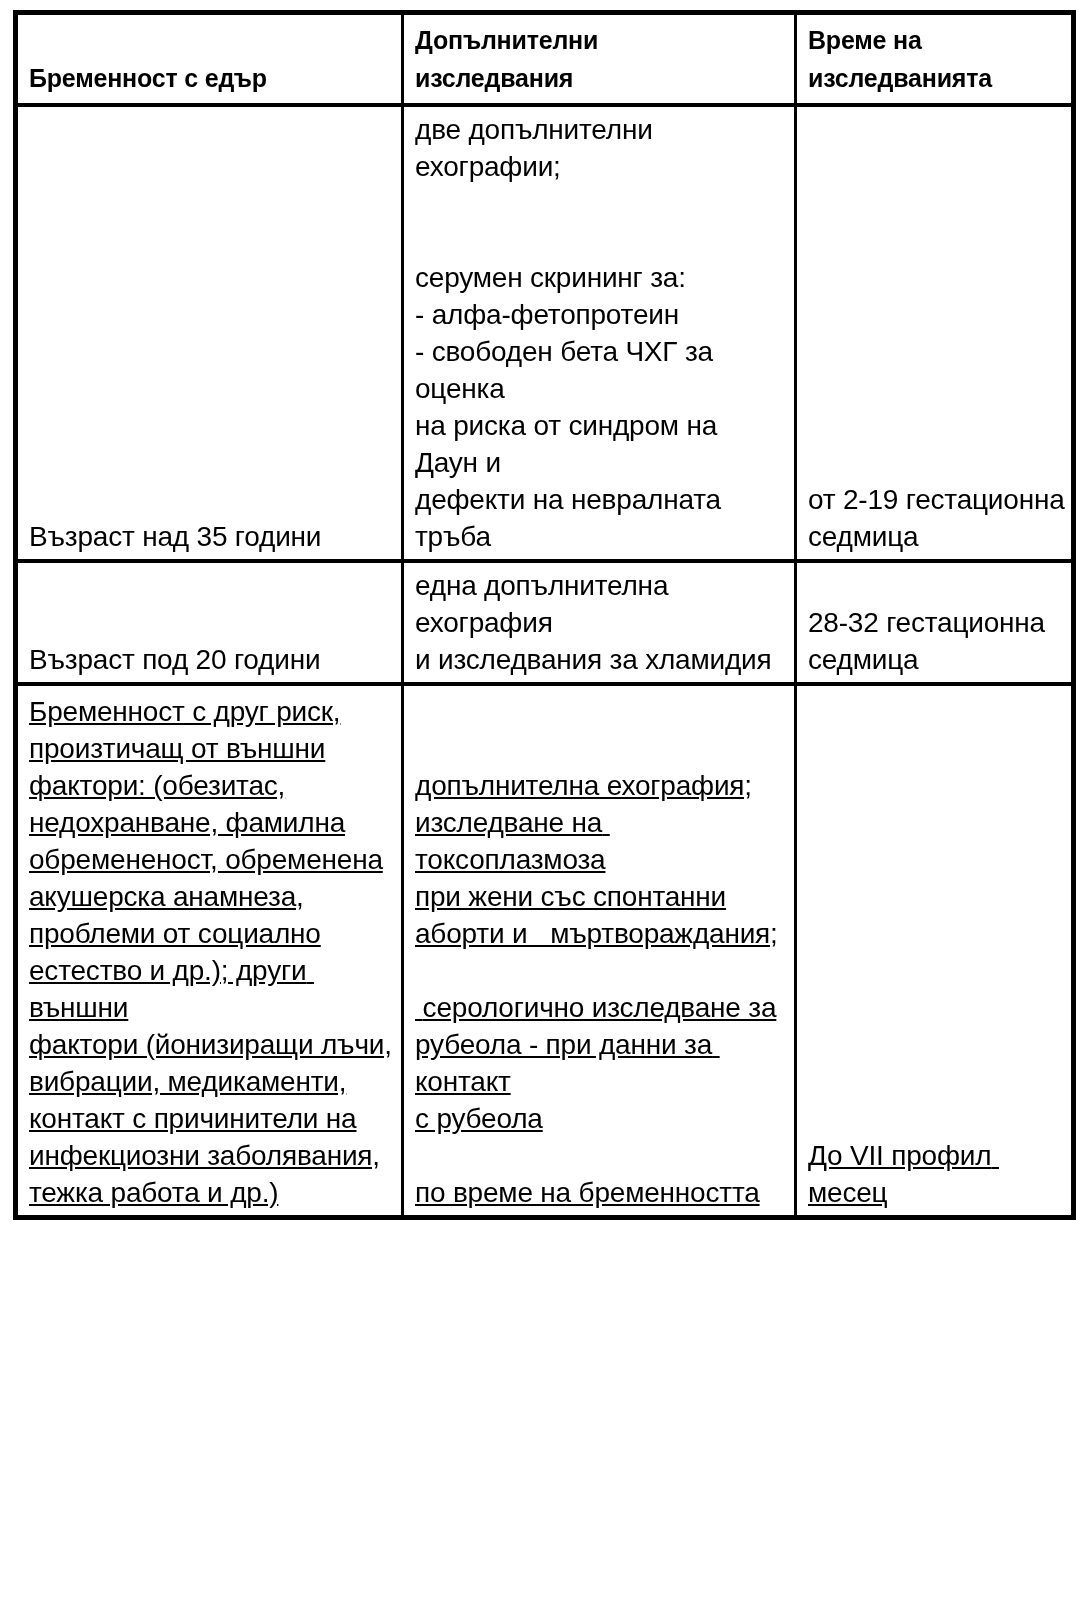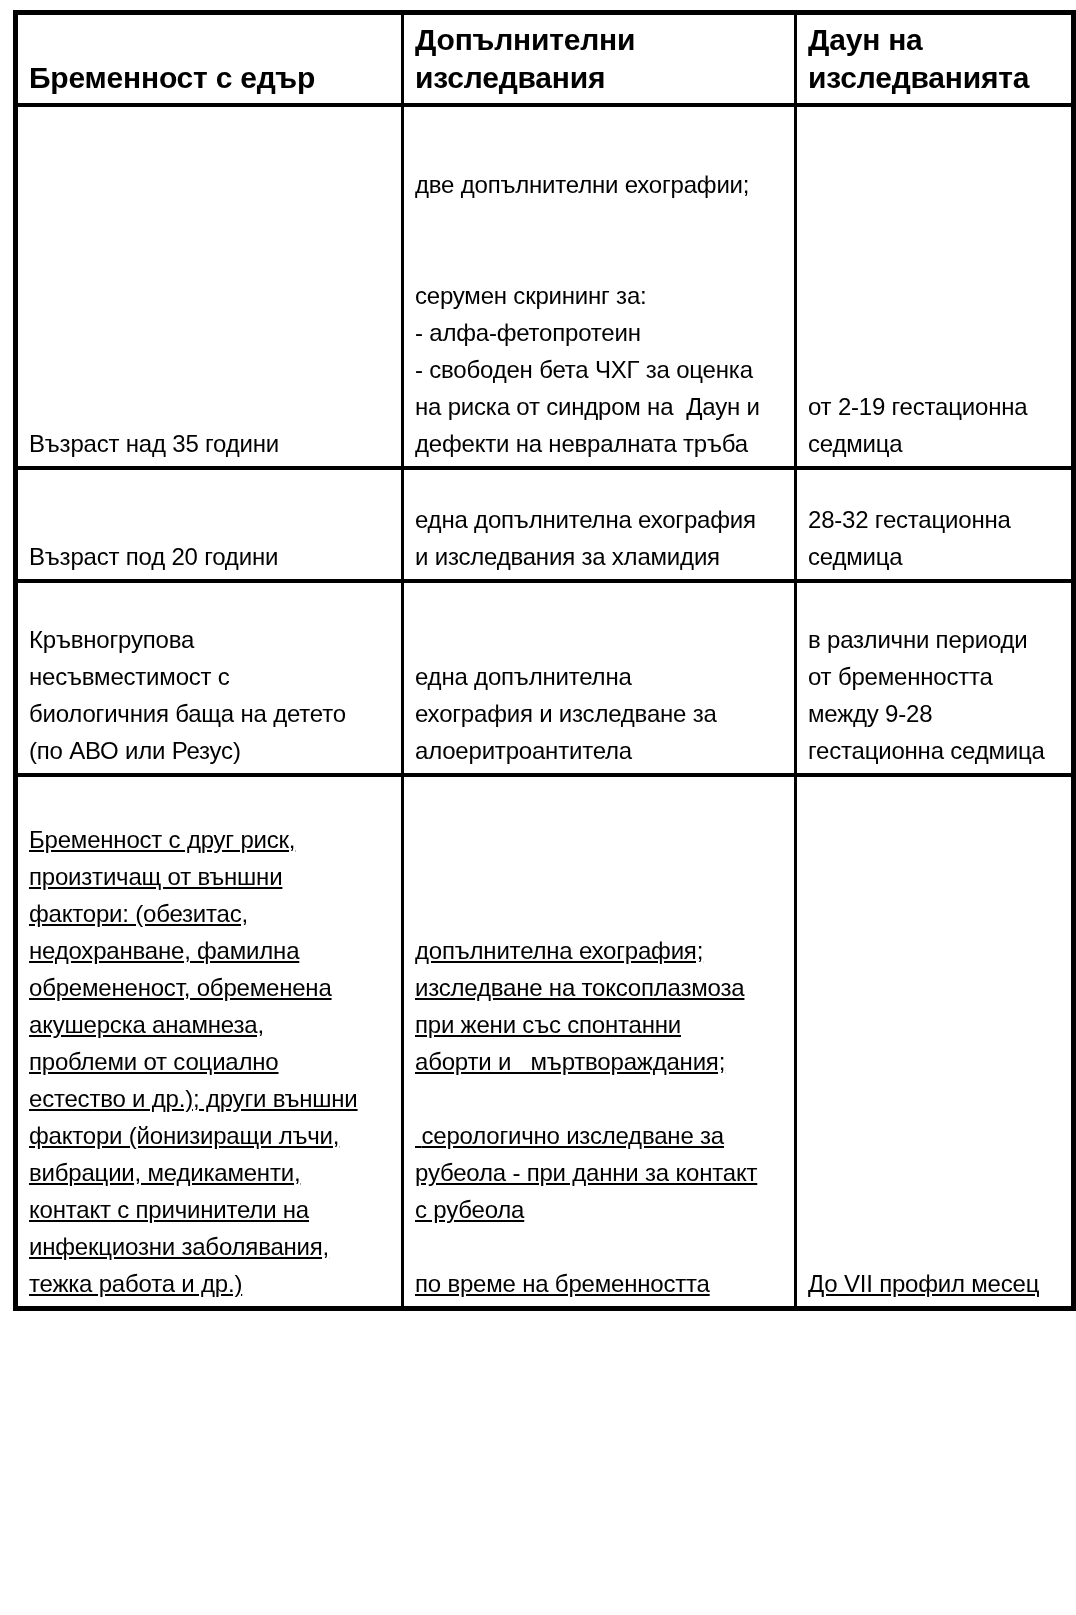--- a/index.html
+++ b/index.html
@@ -25,30 +25,30 @@
     border: 5px solid #000000;
   }
   .risk-table th,
   .risk-table td {
     border: 4px solid #000000;
     border-left-width: 3px;
     border-right-width: 3px;
     vertical-align: bottom;
     text-align: left;
     padding: 4px 5px 4px 11px;
-    font-size: 24px;
+    font-size: 28px;
     line-height: 37px;
     letter-spacing: -0.2px;
     white-space: pre-wrap;
     overflow: hidden;
     font-weight: normal;
   }
   .risk-table thead th {
     font-weight: bold;
-    font-size: 30px;
+    font-size: 25px;
     line-height: 38px;
     padding-bottom: 6px;
   }
   tr.tr-header { height: 92px; }
   tr.tr-r0 { height: 363px; }
   tr.tr-r1 { height: 113px; }
   tr.tr-r2 { height: 194px; }
   tr.tr-r3 { height: 296px; }
   tr.tr-r4 { height: 534px; text-decoration: underline; }
 </style>
@@ -59,21 +59,21 @@
   <colgroup>
     <col style="width:387px">
     <col style="width:393px">
     <col style="width:278px">
   </colgroup>
   <thead>
     <tr class="tr-header">
       <th>Бременност с едър</th>
       <th>Допълнителни
 изследвания</th>
-      <th>Даун на
+      <th>Време на
 изследванията</th>
     </tr>
   </thead>
   <tbody>
     <tr class="tr-r0">
       <td>Възраст над 35 години</td>
       <td>две допълнителни ехографии;
 
 
 серумен скрининг за:
@@ -83,33 +83,20 @@
 дефекти на невралната тръба</td>
       <td>от 2-19 гестационна
 седмица</td>
     </tr>
     <tr class="tr-r1">
       <td>Възраст под 20 години</td>
       <td>една допълнителна ехография
 и изследвания за хламидия</td>
       <td>28-32 гестационна
 седмица</td>
-    </tr>
-    <tr class="tr-r2">
-      <td>Кръвногрупова
-несъвместимост с
-биологичния баща на детето
-(по АВО или Резус)</td>
-      <td>една допълнителна
-ехография и изследване за
-алоеритроантитела</td>
-      <td>в различни периоди
-от бременността
-между 9-28
-гестационна седмица</td>
     </tr>
     <tr class="tr-r4">
       <td>Бременност с друг риск,
 произтичащ от външни
 фактори: (обезитас,
 недохранване, фамилна
 обремененост, обременена
 акушерска анамнеза,
 проблеми от социално
 естество и др.); други външни

